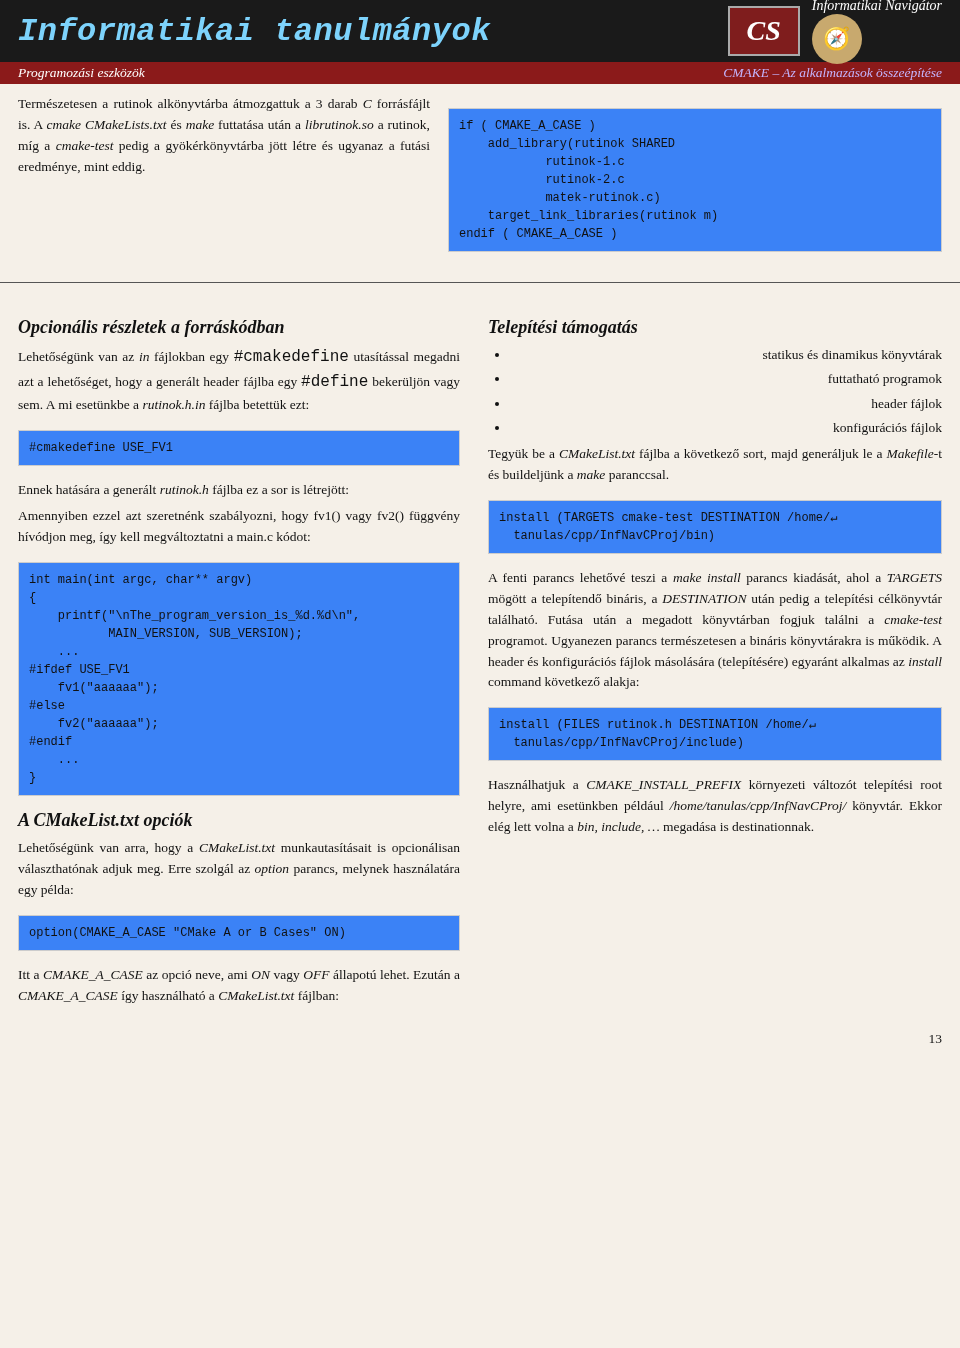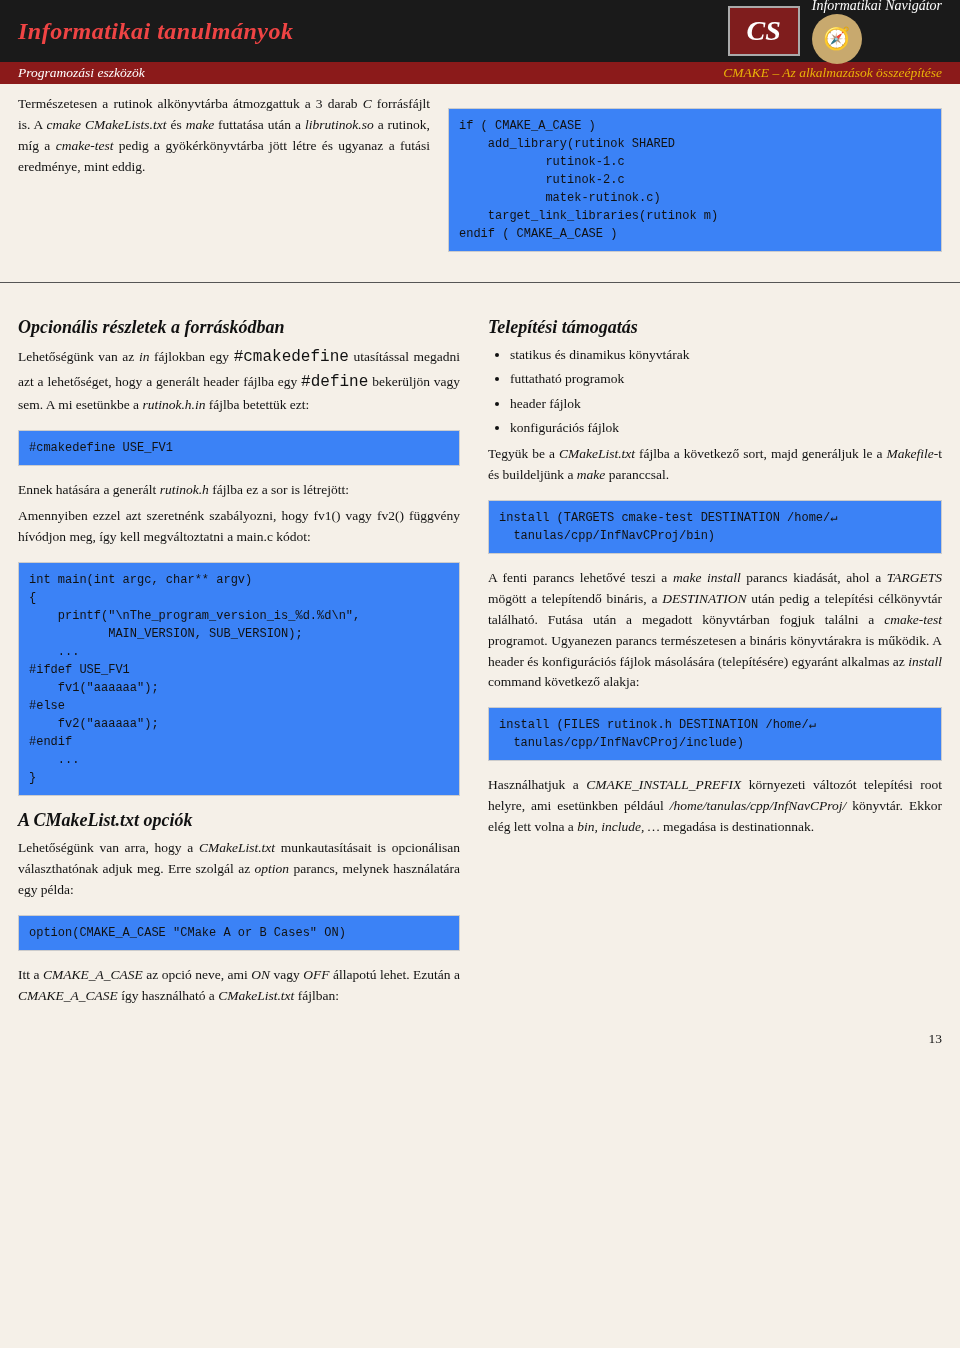--- a/index.html
+++ b/index.html
@@ -15,25 +15,25 @@
     
     .header {
       background: #1a1a1a;
       display: flex;
       align-items: center;
       justify-content: space-between;
       padding: 8px 18px 8px 18px;
       height: 62px;
     }
     .header-title {
-      color: #ef4444;
-      font-size: 24px;
+      color: #7dd3fc;
+      font-size: 32px;
       font-style: italic;
       font-weight: bold;
-      font-family: Liberation Serif, serif;
+      font-family: Liberation Mono, monospace;
       letter-spacing: 0.5px;
     }
     .header-right {
       display: flex;
       align-items: center;
       gap: 12px;
     }
     .cs-logo {
       width: 72px;
       height: 50px;
@@ -72,21 +72,21 @@
       justify-content: space-between;
       padding: 6px 18px;
       height: 22px;
     }
     .subheader-left {
       color: #fff;
       font-size: 13.5px;
       font-style: italic;
     }
     .subheader-right {
-      color: #eab308;
+      color: #c4b5fd;
       font-size: 13.5px;
       font-style: italic;
       text-align: center;
     }
 
     
     .main {
       display: flex;
       gap: 0;
       padding: 14px 18px 14px 18px;
@@ -129,20 +129,21 @@
     p {
       text-align: justify;
       line-height: 1.55;
       margin-bottom: 6px;
       font-size: 13.5px;
     }
 
     ul {
       margin: 6px 0 6px 22px;
       list-style: disc;
+      text-align: right;
     }
     ul li {
       margin-bottom: 4px;
       font-size: 13.5px;
       line-height: 1.5;
     }
 
     
     .intro-section {
       display: flex;

